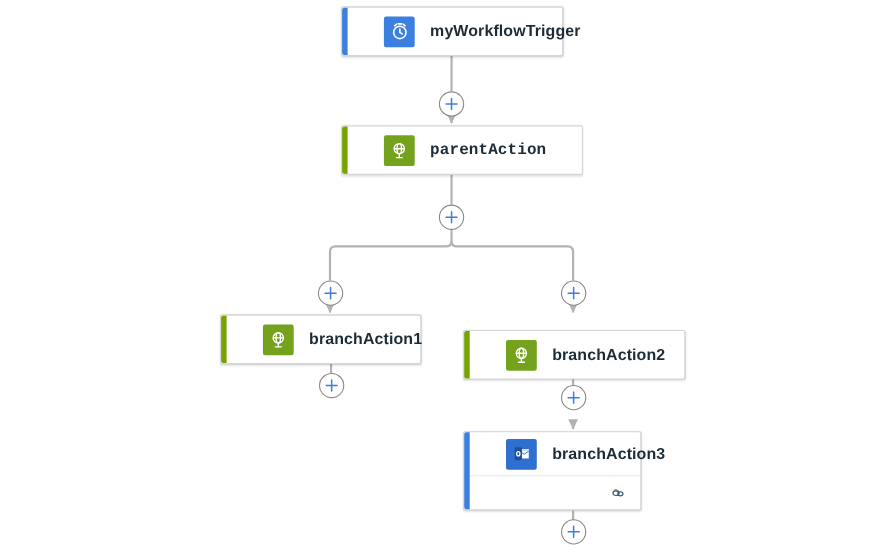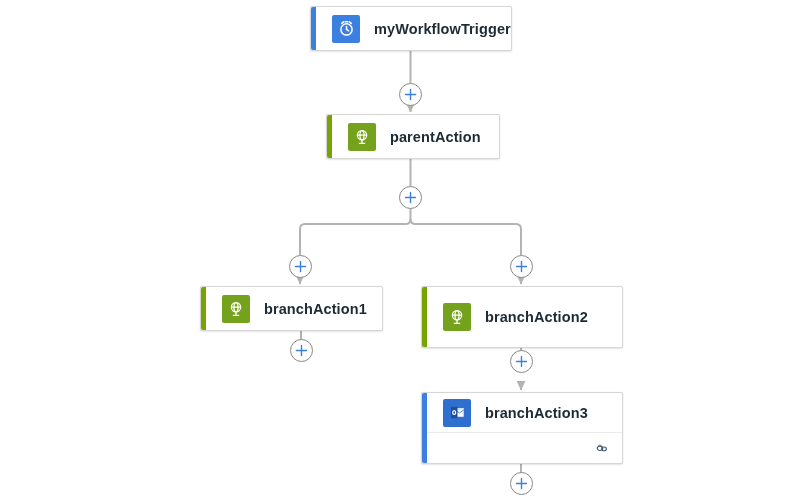--- a/index.html
+++ b/index.html
@@ -43,21 +43,21 @@
     left: 0;
     top: 0;
     bottom: 0;
     width: 5px;
     border-radius: 2px 0 0 2px;
   }
   .node-head {
     display: flex;
     align-items: center;
     flex: 1 1 auto;
-    padding-left: 21px;
+    padding-left: 38px;
   }
   .node-icon {
     width: 28px;
     height: 28px;
     border-radius: 2px;
     flex: 0 0 auto;
     display: flex;
     align-items: center;
     justify-content: center;
   }
@@ -144,21 +144,21 @@
           <path d="M12 9.4 L12 13.2 L14.7 14.9"></path>
           <path d="M8.3 3.6 L6.0 5.6"></path>
           <path d="M15.7 3.6 L18.0 5.6"></path>
           <path d="M10.3 3.5 L13.7 3.5"></path>
         </svg>
       </span>
       <span class="node-title">myWorkflowTrigger</span>
     </div>
   </div>
 
-  <div class="node" style="left:326px; top:114px; width:174px; height:45px;">
+  <div class="node" style="left:310px; top:114px; width:220px; height:45px;font-family:Liberation Mono, monospace;">
     <span class="accent" style="background:#76a300;"></span>
     <div class="node-head">
       <span class="node-icon" style="background:#75a21d;">
         <svg width="18" height="18" viewBox="0 0 24 24" fill="none" stroke="#ffffff" stroke-width="1.7" stroke-linecap="round">
           <circle cx="12" cy="9.6" r="6.2"></circle>
           <ellipse cx="12" cy="9.6" rx="2.7" ry="6.2"></ellipse>
           <path d="M6.1 9.6 L17.9 9.6"></path>
           <path d="M12 15.8 L12 20.4"></path>
           <path d="M8.4 20.4 L15.6 20.4"></path>
         </svg>
@@ -176,37 +176,37 @@
           <ellipse cx="12" cy="9.6" rx="2.7" ry="6.2"></ellipse>
           <path d="M6.1 9.6 L17.9 9.6"></path>
           <path d="M12 15.8 L12 20.4"></path>
           <path d="M8.4 20.4 L15.6 20.4"></path>
         </svg>
       </span>
       <span class="node-title">branchAction1</span>
     </div>
   </div>
 
-  <div class="node" style="left:421px; top:286px; width:202px; height:62px;">
+  <div class="node" style="left:421px; top:300px; width:202px; height:45px;">
     <span class="accent" style="background:#76a300;"></span>
     <div class="node-head">
       <span class="node-icon" style="background:#75a21d;">
         <svg width="18" height="18" viewBox="0 0 24 24" fill="none" stroke="#ffffff" stroke-width="1.7" stroke-linecap="round">
           <circle cx="12" cy="9.6" r="6.2"></circle>
           <ellipse cx="12" cy="9.6" rx="2.7" ry="6.2"></ellipse>
           <path d="M6.1 9.6 L17.9 9.6"></path>
           <path d="M12 15.8 L12 20.4"></path>
           <path d="M8.4 20.4 L15.6 20.4"></path>
         </svg>
       </span>
       <span class="node-title">branchAction2</span>
     </div>
   </div>
 
-  <div class="node" style="left:421px; top:392px; width:202px; height:72px;">
+  <div class="node" style="left:421px; top:392px; width:162px; height:72px;">
     <span class="accent" style="background:#3b7fe0;"></span>
     <div class="node-head">
       <span class="node-icon" style="background:#2f6fd0;">
         <svg width="19" height="19" viewBox="0 0 24 24">
           <rect x="9.4" y="6.6" width="10.4" height="10.8" fill="#ffffff"></rect>
           <rect x="9.4" y="6.6" width="10.4" height="2.1" fill="#cfe0f7"></rect>
           <path d="M9.4 8.9 L14.6 12.6 L19.8 8.9" fill="none" stroke="#2f6fd0" stroke-width="1.1"></path>
           <rect x="3.6" y="4.6" width="8.4" height="14.8" rx="1.3" fill="#1f4f9c"></rect>
           <ellipse cx="7.8" cy="12.0" rx="2.6" ry="3.3" fill="#ffffff"></ellipse>
           <ellipse cx="7.8" cy="12.0" rx="1.1" ry="1.6" fill="#1f4f9c"></ellipse>

